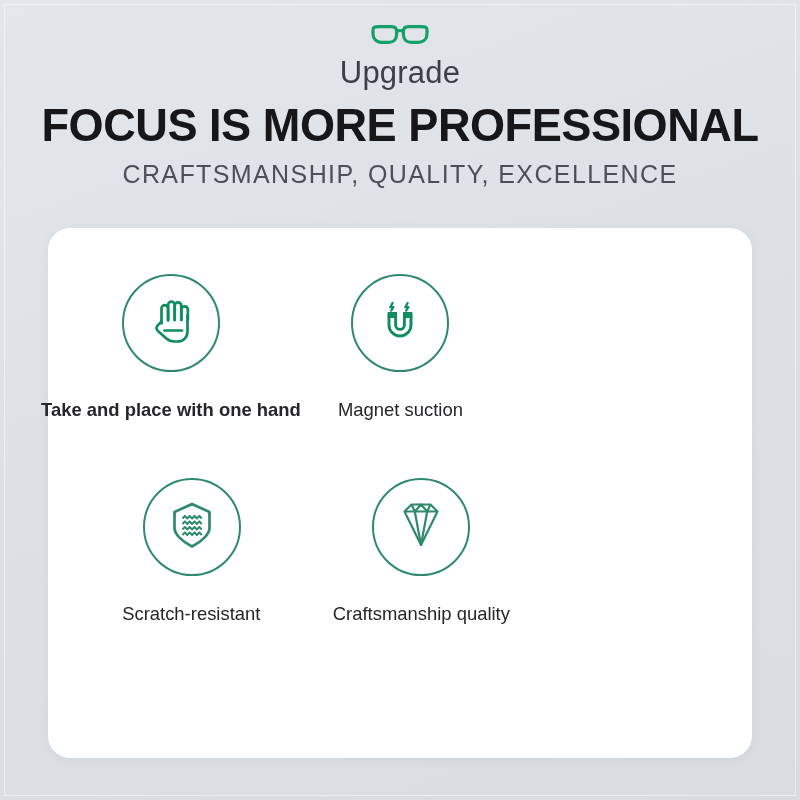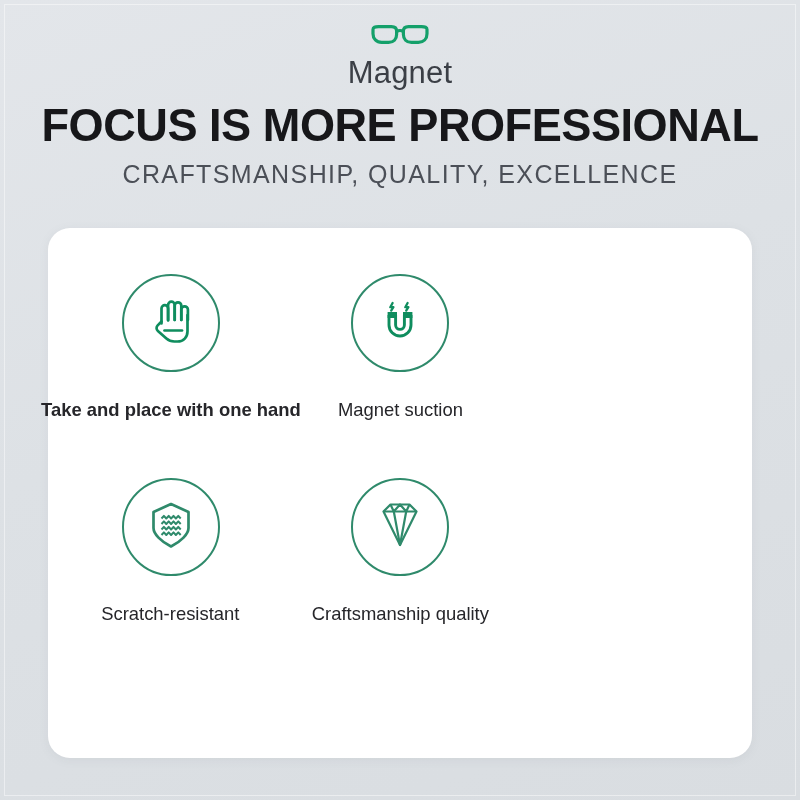--- a/index.html
+++ b/index.html
@@ -83,21 +83,21 @@
 
   .grid {
     position: absolute;
     left: 0; right: 0;
     top: 46px;
   }
   .row {
     display: flex;
     justify-content: flex-start;
   }
-  .row-2 { margin-top: 56px; }
+  .row-2 { margin-top: 56px; padding-left: 21px; }
 
   .cell {
     display: flex;
     flex-direction: column;
     align-items: center;
     box-sizing: border-box;
   }
   
   .row-1 .cell:nth-child(1) { width: 245px; font-weight: bold; }
   .row-1 .cell:nth-child(2) { width: 214px; }
@@ -139,21 +139,21 @@
         <g fill="none" stroke="#14a06a" stroke-width="3.2" stroke-linejoin="round">
           <path d="M4 9.5 C4 7.5 6 6.6 9.5 6.6 L22.5 6.6 C26 6.6 27.6 8.2 27.6 11 L27.6 14.5
                    C27.6 19 24.6 22.4 19.6 22.4 L12.6 22.4 C7.4 22.4 4 18.8 4 13.8 Z"></path>
           <path d="M58 9.5 C58 7.5 56 6.6 52.5 6.6 L39.5 6.6 C36 6.6 34.4 8.2 34.4 11 L34.4 14.5
                    C34.4 19 37.4 22.4 42.4 22.4 L49.4 22.4 C54.6 22.4 58 18.8 58 13.8 Z"></path>
           <path d="M27.6 11.6 C29.4 10.3 32.6 10.3 34.4 11.6"></path>
         </g>
       </svg>
     </div>
 
-    <div class="upgrade">Magnet</div>
+    <div class="upgrade">Upgrade</div>
     <div class="headline">FOCUS IS MORE PROFESSIONAL</div>
     <div class="subhead">CRAFTSMANSHIP, QUALITY, EXCELLENCE</div>
   </div>
 
   <div class="card">
     <div class="grid">
 
       <div class="row row-1">
 
         <div class="cell">

